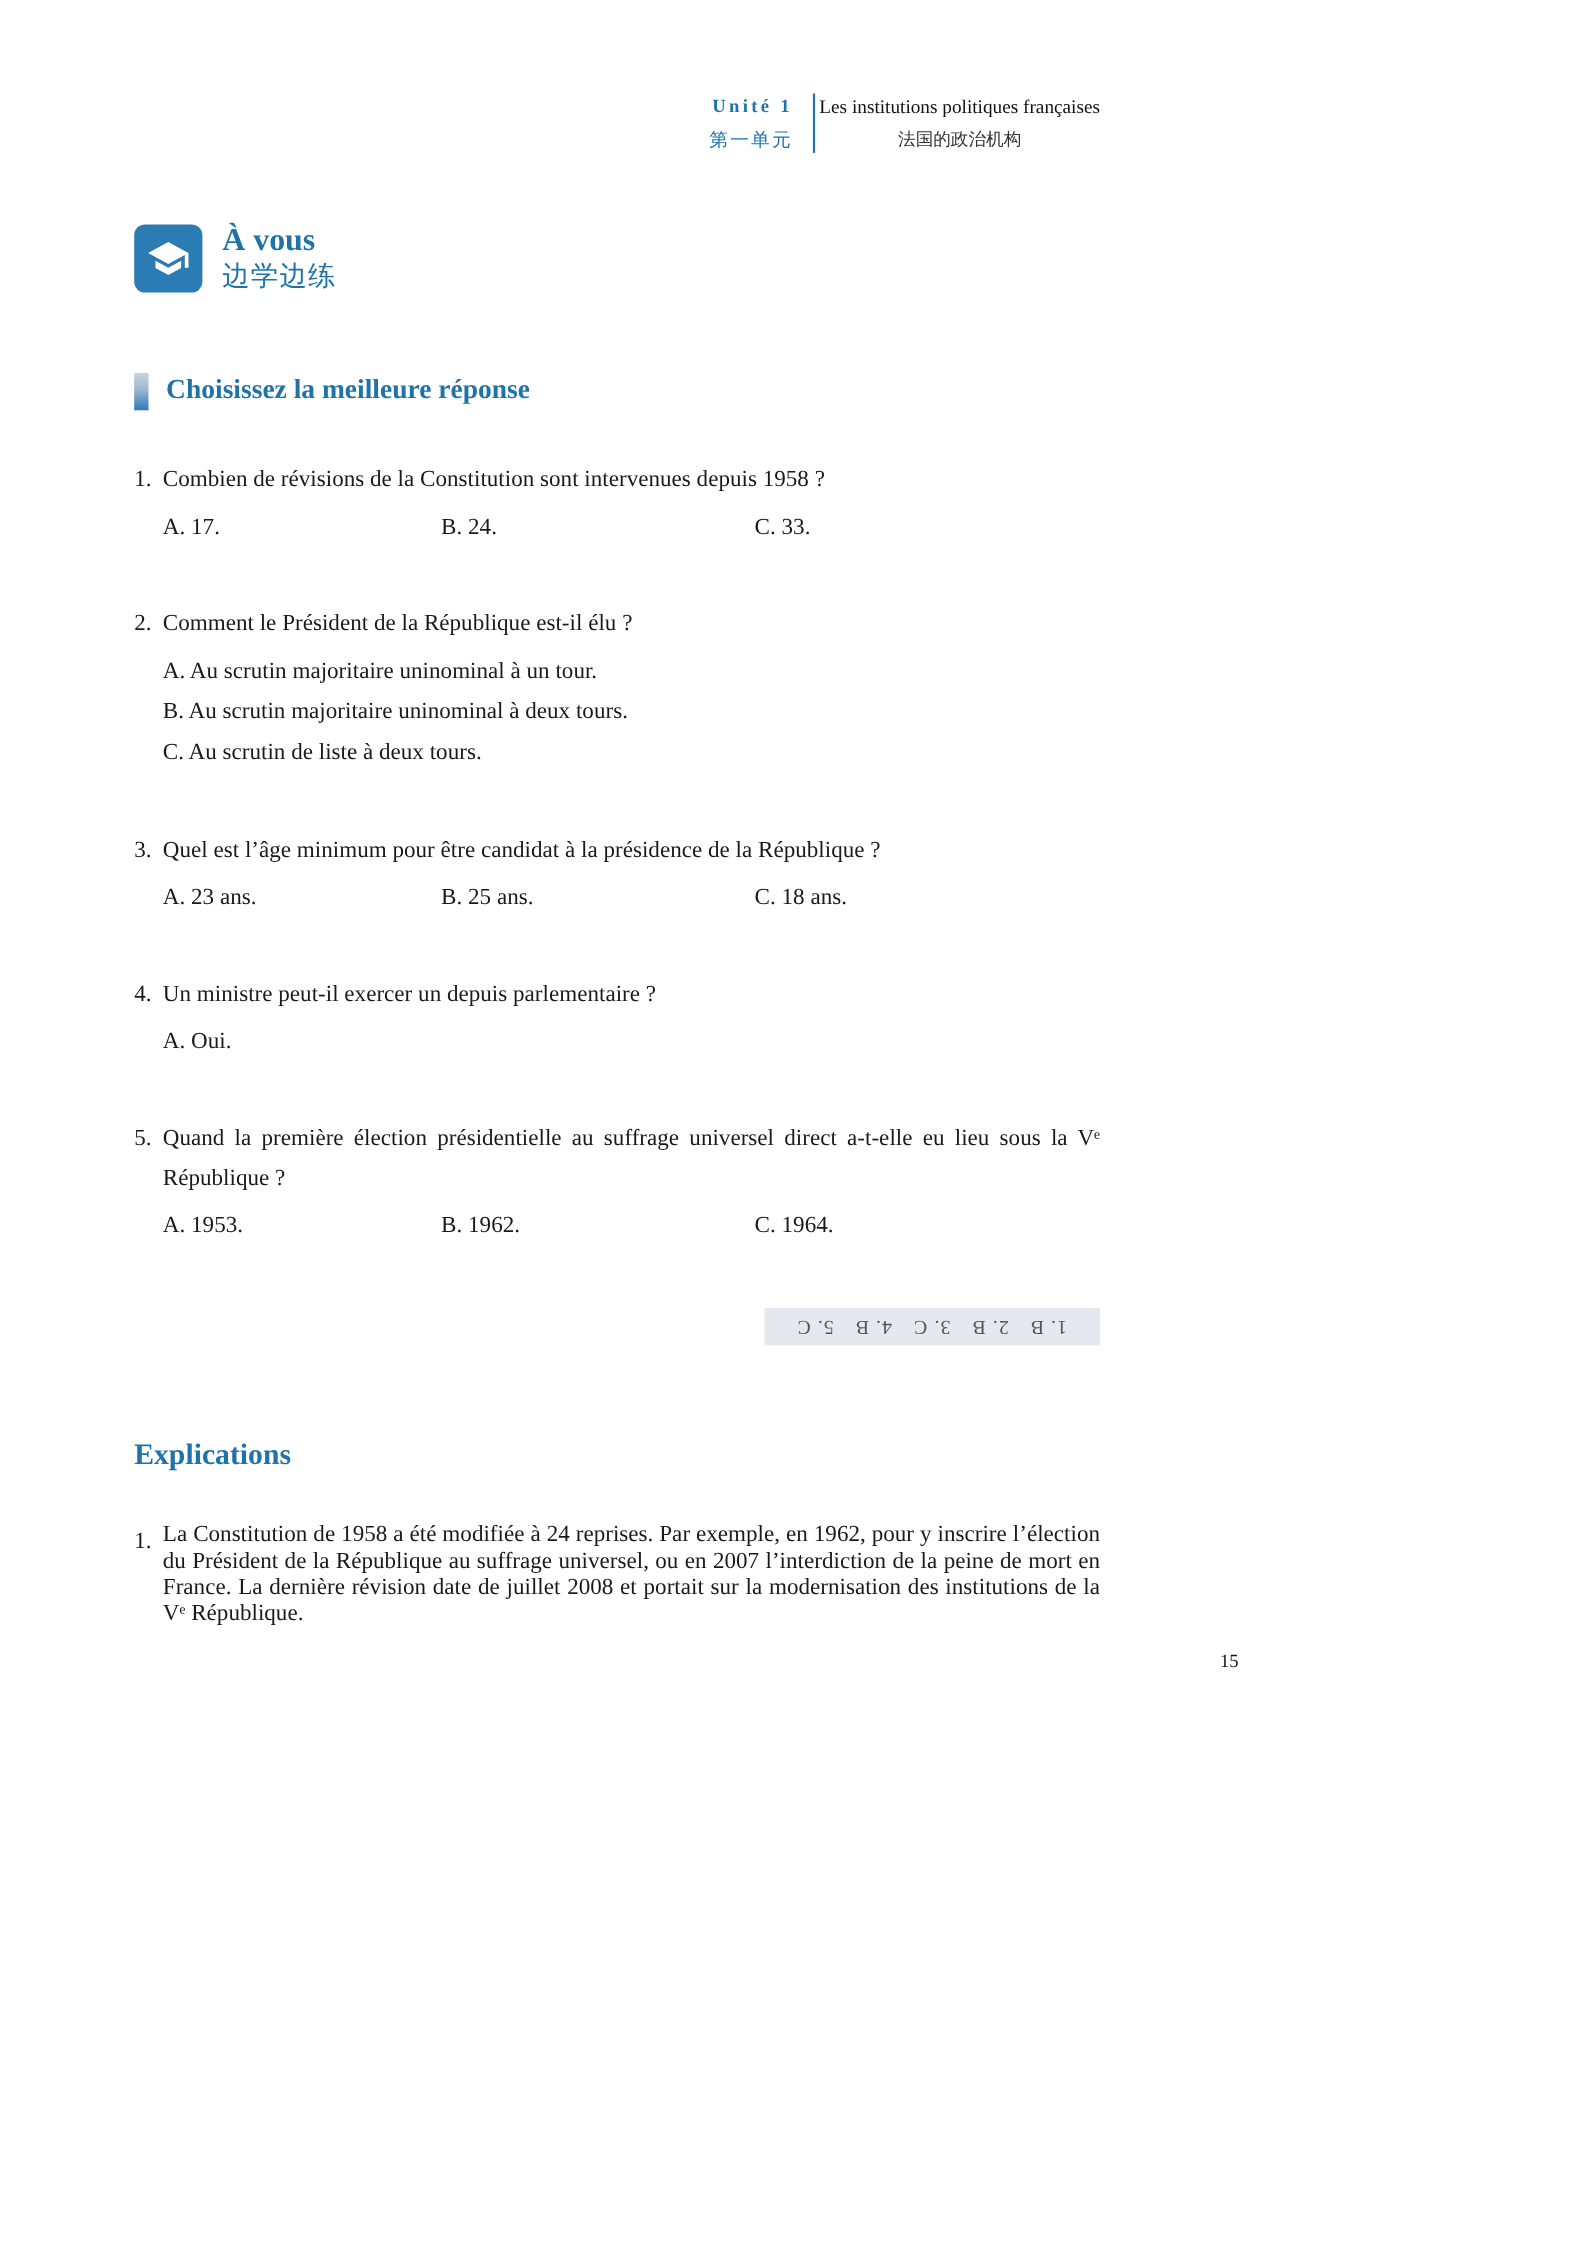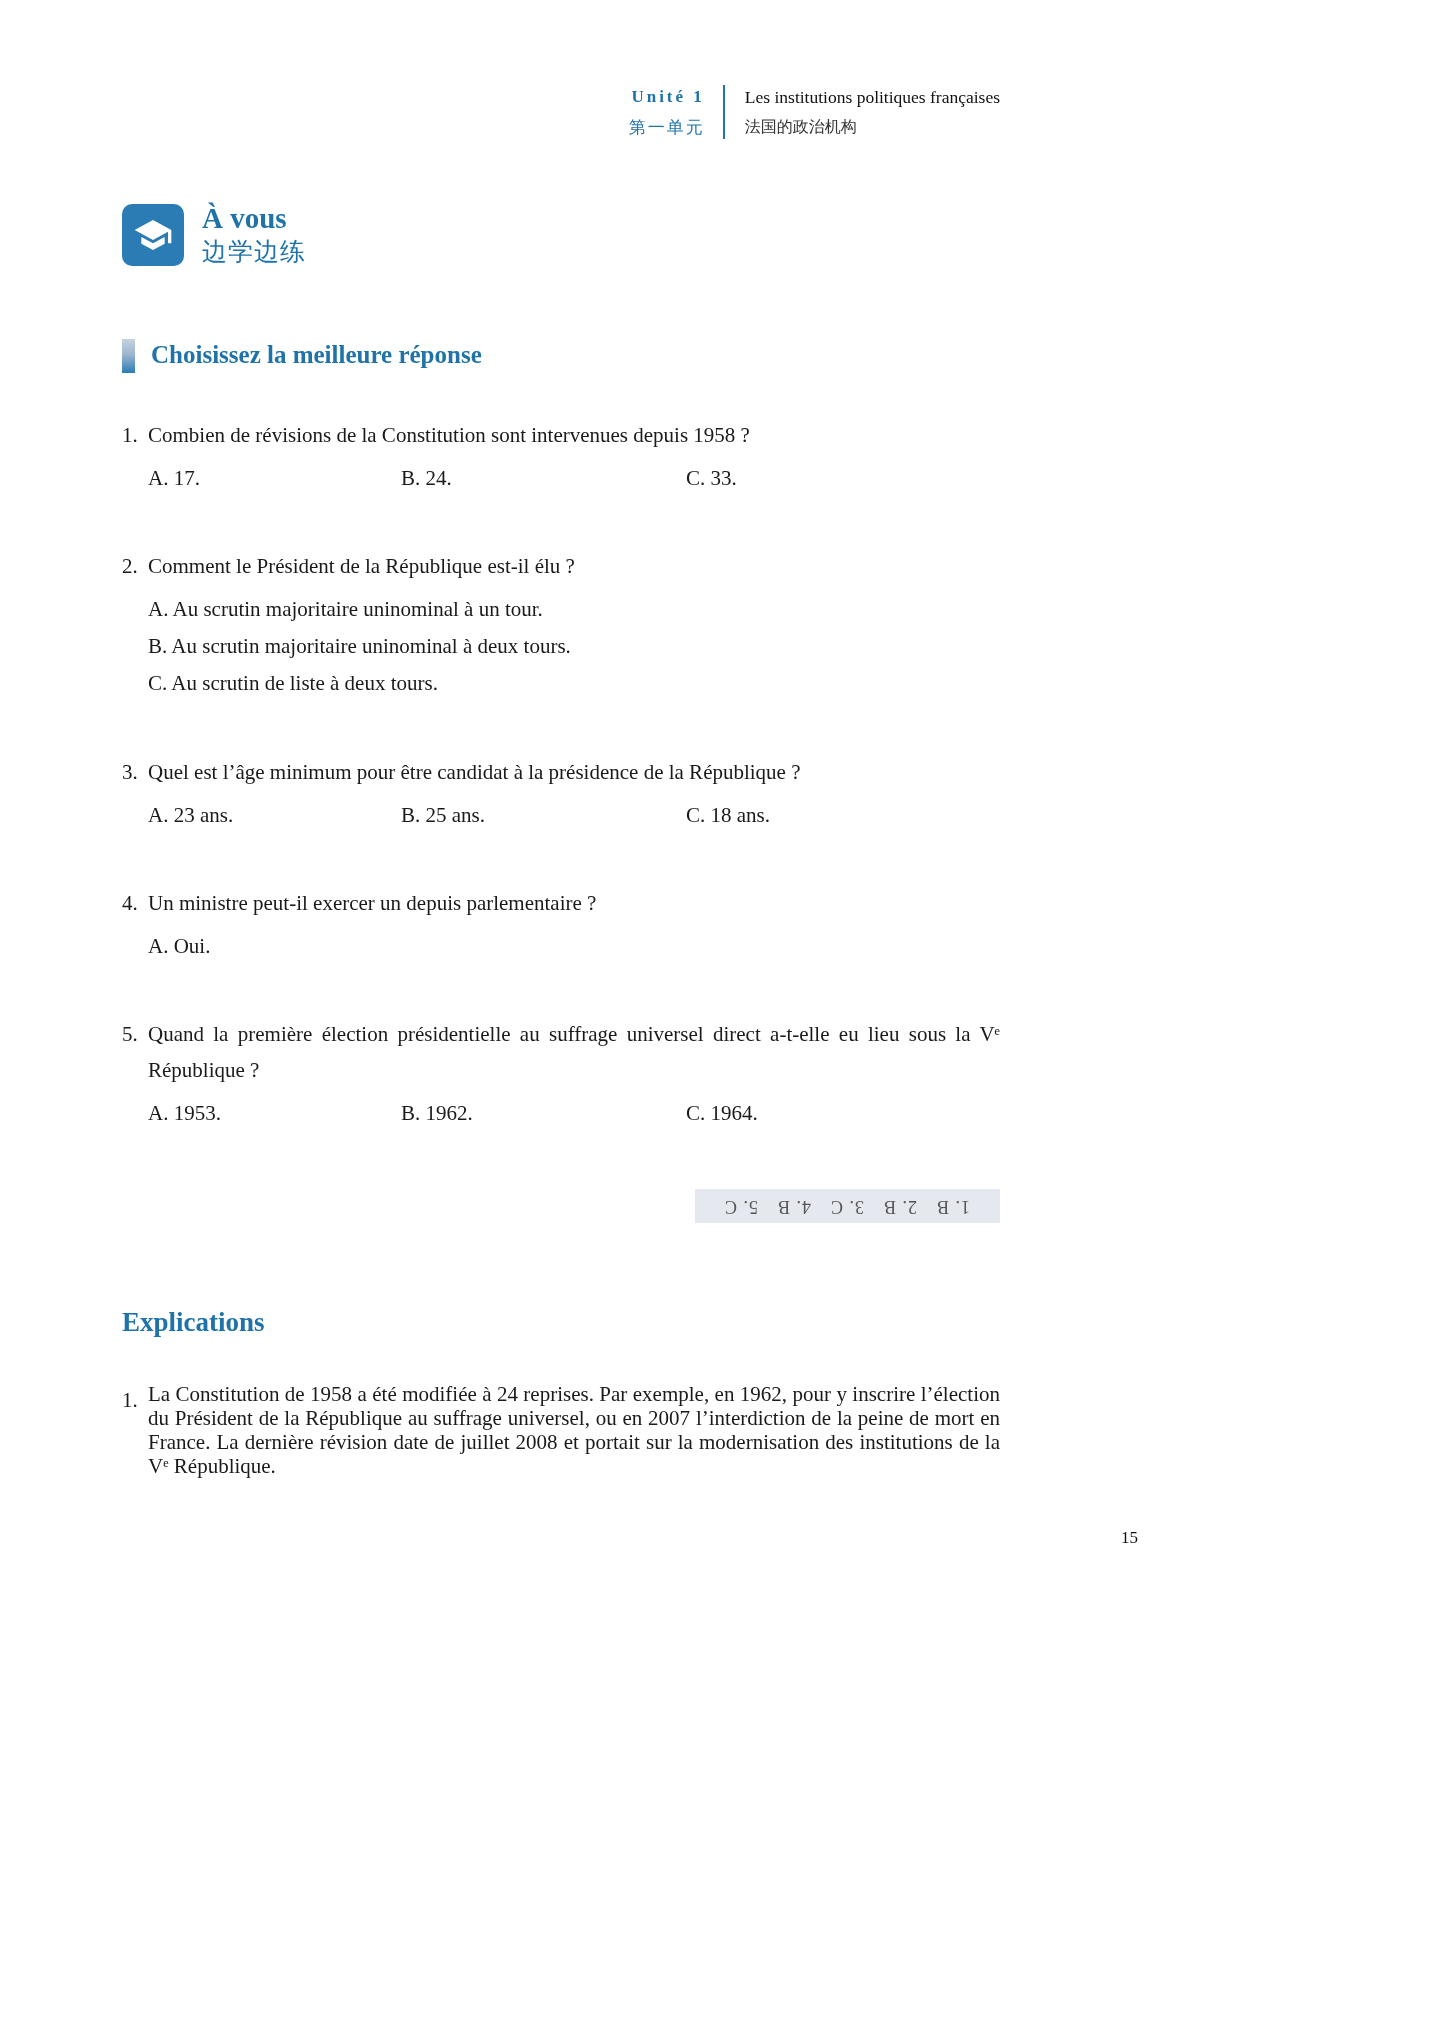--- a/index.html
+++ b/index.html
@@ -20,21 +20,21 @@
 
   
   .page-header { display: flex; justify-content: flex-end; align-items: stretch; }
   .header-left { text-align: right; padding-right: 18px; padding-top: 2px; }
   .header-unit-fr {
     color: #1f73a8; font-weight: bold; font-size: 17px; letter-spacing: 3px;
     font-family: "Liberation Serif", serif;
   }
   .header-unit-zh { color: #1f73a8; font-size: 17px; letter-spacing: 2px; margin-top: 9px; }
   .header-divider { width: 2px; background: #1f73a8; }
-  .header-right { padding-left: 20px; padding-top: 2px; }
+  .header-right { padding-left: 4px; padding-top: 2px; text-align: center; }
   .header-title-fr { font-size: 17.5px; color: #111; }
   .header-title-zh { font-size: 16px; color: #333; margin-top: 9px; }
 
   
   .avous { display: flex; align-items: center; margin-top: 64px; }
   .avous-icon {
     width: 62px; height: 62px; border-radius: 10px; background: #2b7cb5;
     display: flex; align-items: center; justify-content: center; flex: none;
   }
   .avous-icon svg { width: 40px; height: 40px; display: block; }
@@ -75,22 +75,22 @@
 
   
   .explications-title { margin-top: 84px; color: #1f73a8; font-weight: bold; font-size: 27px; }
   .explications-list { margin-top: 44px; font-size: 21px; }
   .exp-item { display: flex; }
   .exp-num { width: 26px; flex: none; line-height: 36px; }
   .exp-text { flex: 1; text-align: justify; line-height: 24px; }
 
   
   .page-number {
-    position: absolute; top: 1500px; left: 138px; width: 878px;
-    text-align: right; font-size: 17px; color: #111; margin-top: 28px;
+    position: absolute; top: 1500px; left: 126px; width: 878px;
+    text-align: right; font-size: 17px; color: #111;
   }
 </style>
 </head>
 <body>
 
 <div class="content">
 
   <div class="page-header">
     <div class="header-left">
       <div class="header-unit-fr">Unité 1</div>

